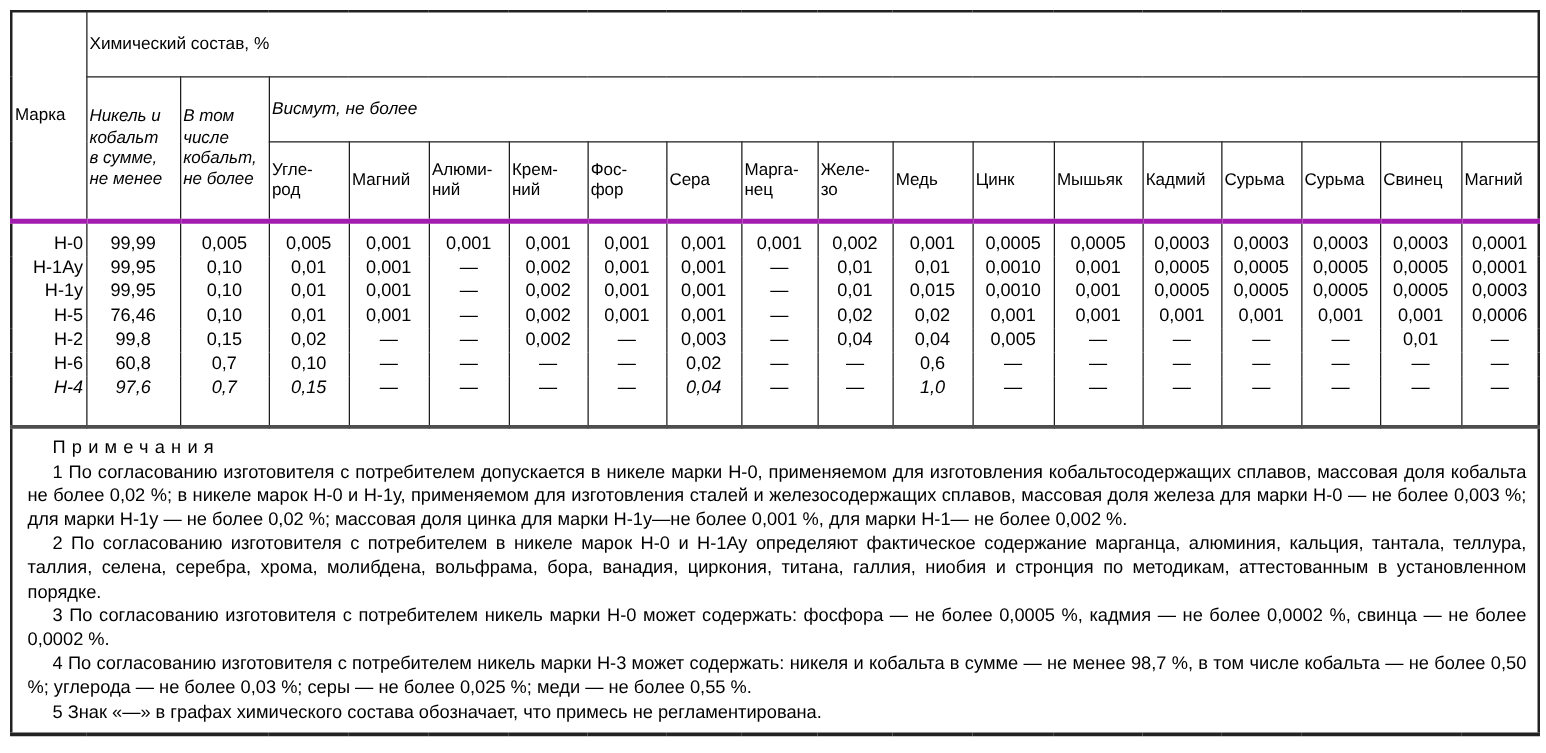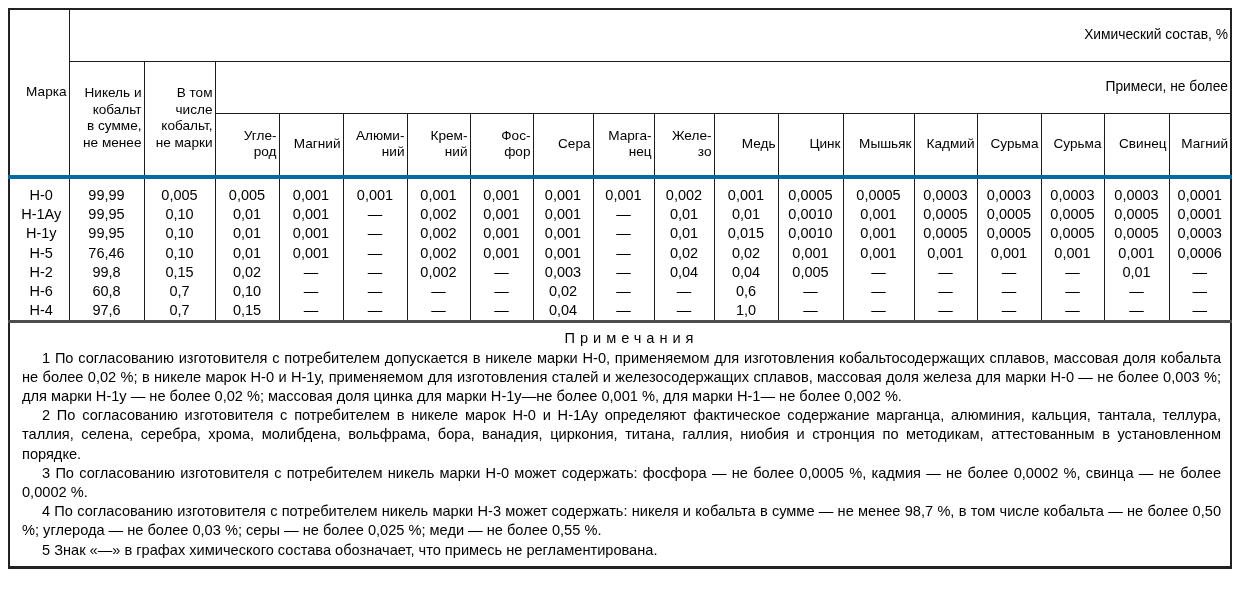--- a/index.html
+++ b/index.html
@@ -24,64 +24,64 @@
     border: 2.5px solid #222;
     border-bottom-width: 3px;
   }
   th, td {
     border: 1.5px solid #1c1c1c;
     font-weight: normal;
   }
   thead th {
     font-size: 13.6px;
     line-height: 16.5px;
-    text-align: right;
+    text-align: left;
     vertical-align: middle;
     white-space: pre-line;
     padding: 2px 2px;
   }
   tr.h1 { height: 52px; }
-  tr.h2 { height: 52px; }
+  tr.h2 { height: 52px; font-style: italic; }
   tr.h3 { height: 64px; }
   thead th.comp-h, thead th.imp-h { font-size: 13.8px; }
   
   tr.h3 th, thead th.to-bottom {
-    border-bottom: 4px solid #0369a1;
+    border-bottom: 4px solid #a21caf;
   }
   tbody.data-body td {
     border-top: none;
     border-bottom: none;
     font-size: 14.5px;
     line-height: 19.2px;
     padding: 0 2px;
     text-align: center;
     vertical-align: top;
     white-space: nowrap;
   }
   tbody.data-body tr { height: 19.2px; }
   tbody.data-body tr.first td { padding-top: 7px; }
-  tbody.data-body tr.last td  { padding-bottom: 0; }
+  tbody.data-body tr.last td  { padding-bottom: 20px; font-style: italic; }
   tbody.data-body td.grade {
-    text-align: center;
+    text-align: right;
     padding-left: 6px;
   }
   td.notes-cell {
     border-top: 3px solid #4d4d4d;
     vertical-align: top;
     padding: 6px 9px 6px 12px;
     font-size: 14.6px;
     line-height: 19.2px;
   }
   .notes-cell p {
     margin: 0;
     text-align: justify;
     text-indent: 20px;
   }
   .notes-cell p.notes-heading {
-    text-align: center;
+    text-align: left;
     letter-spacing: 0.34em;
   }
 </style>
 </head>
 <body>
 
 <div class="page">
   <table class="doc-table">
     <colgroup>
       <col style="width:60px">
@@ -110,22 +110,22 @@
         <th colspan="18" class="comp-h">Химический состав, %</th>
       </tr>
       <tr class="h2">
         <th rowspan="2" class="to-bottom">Никель и
 кобальт
 в сумме,
 не менее</th>
         <th rowspan="2" class="to-bottom">В том
 числе
 кобальт,
-не марки</th>
-        <th colspan="16" class="imp-h">Примеси, не более</th>
+не более</th>
+        <th colspan="16" class="imp-h">Висмут, не более</th>
       </tr>
       <tr class="h3" id="element-header-row">
           <th>Угле-
 род</th>
           <th>Магний</th>
           <th>Алюми-
 ний</th>
           <th>Крем-
 ний</th>
           <th>Фос-

